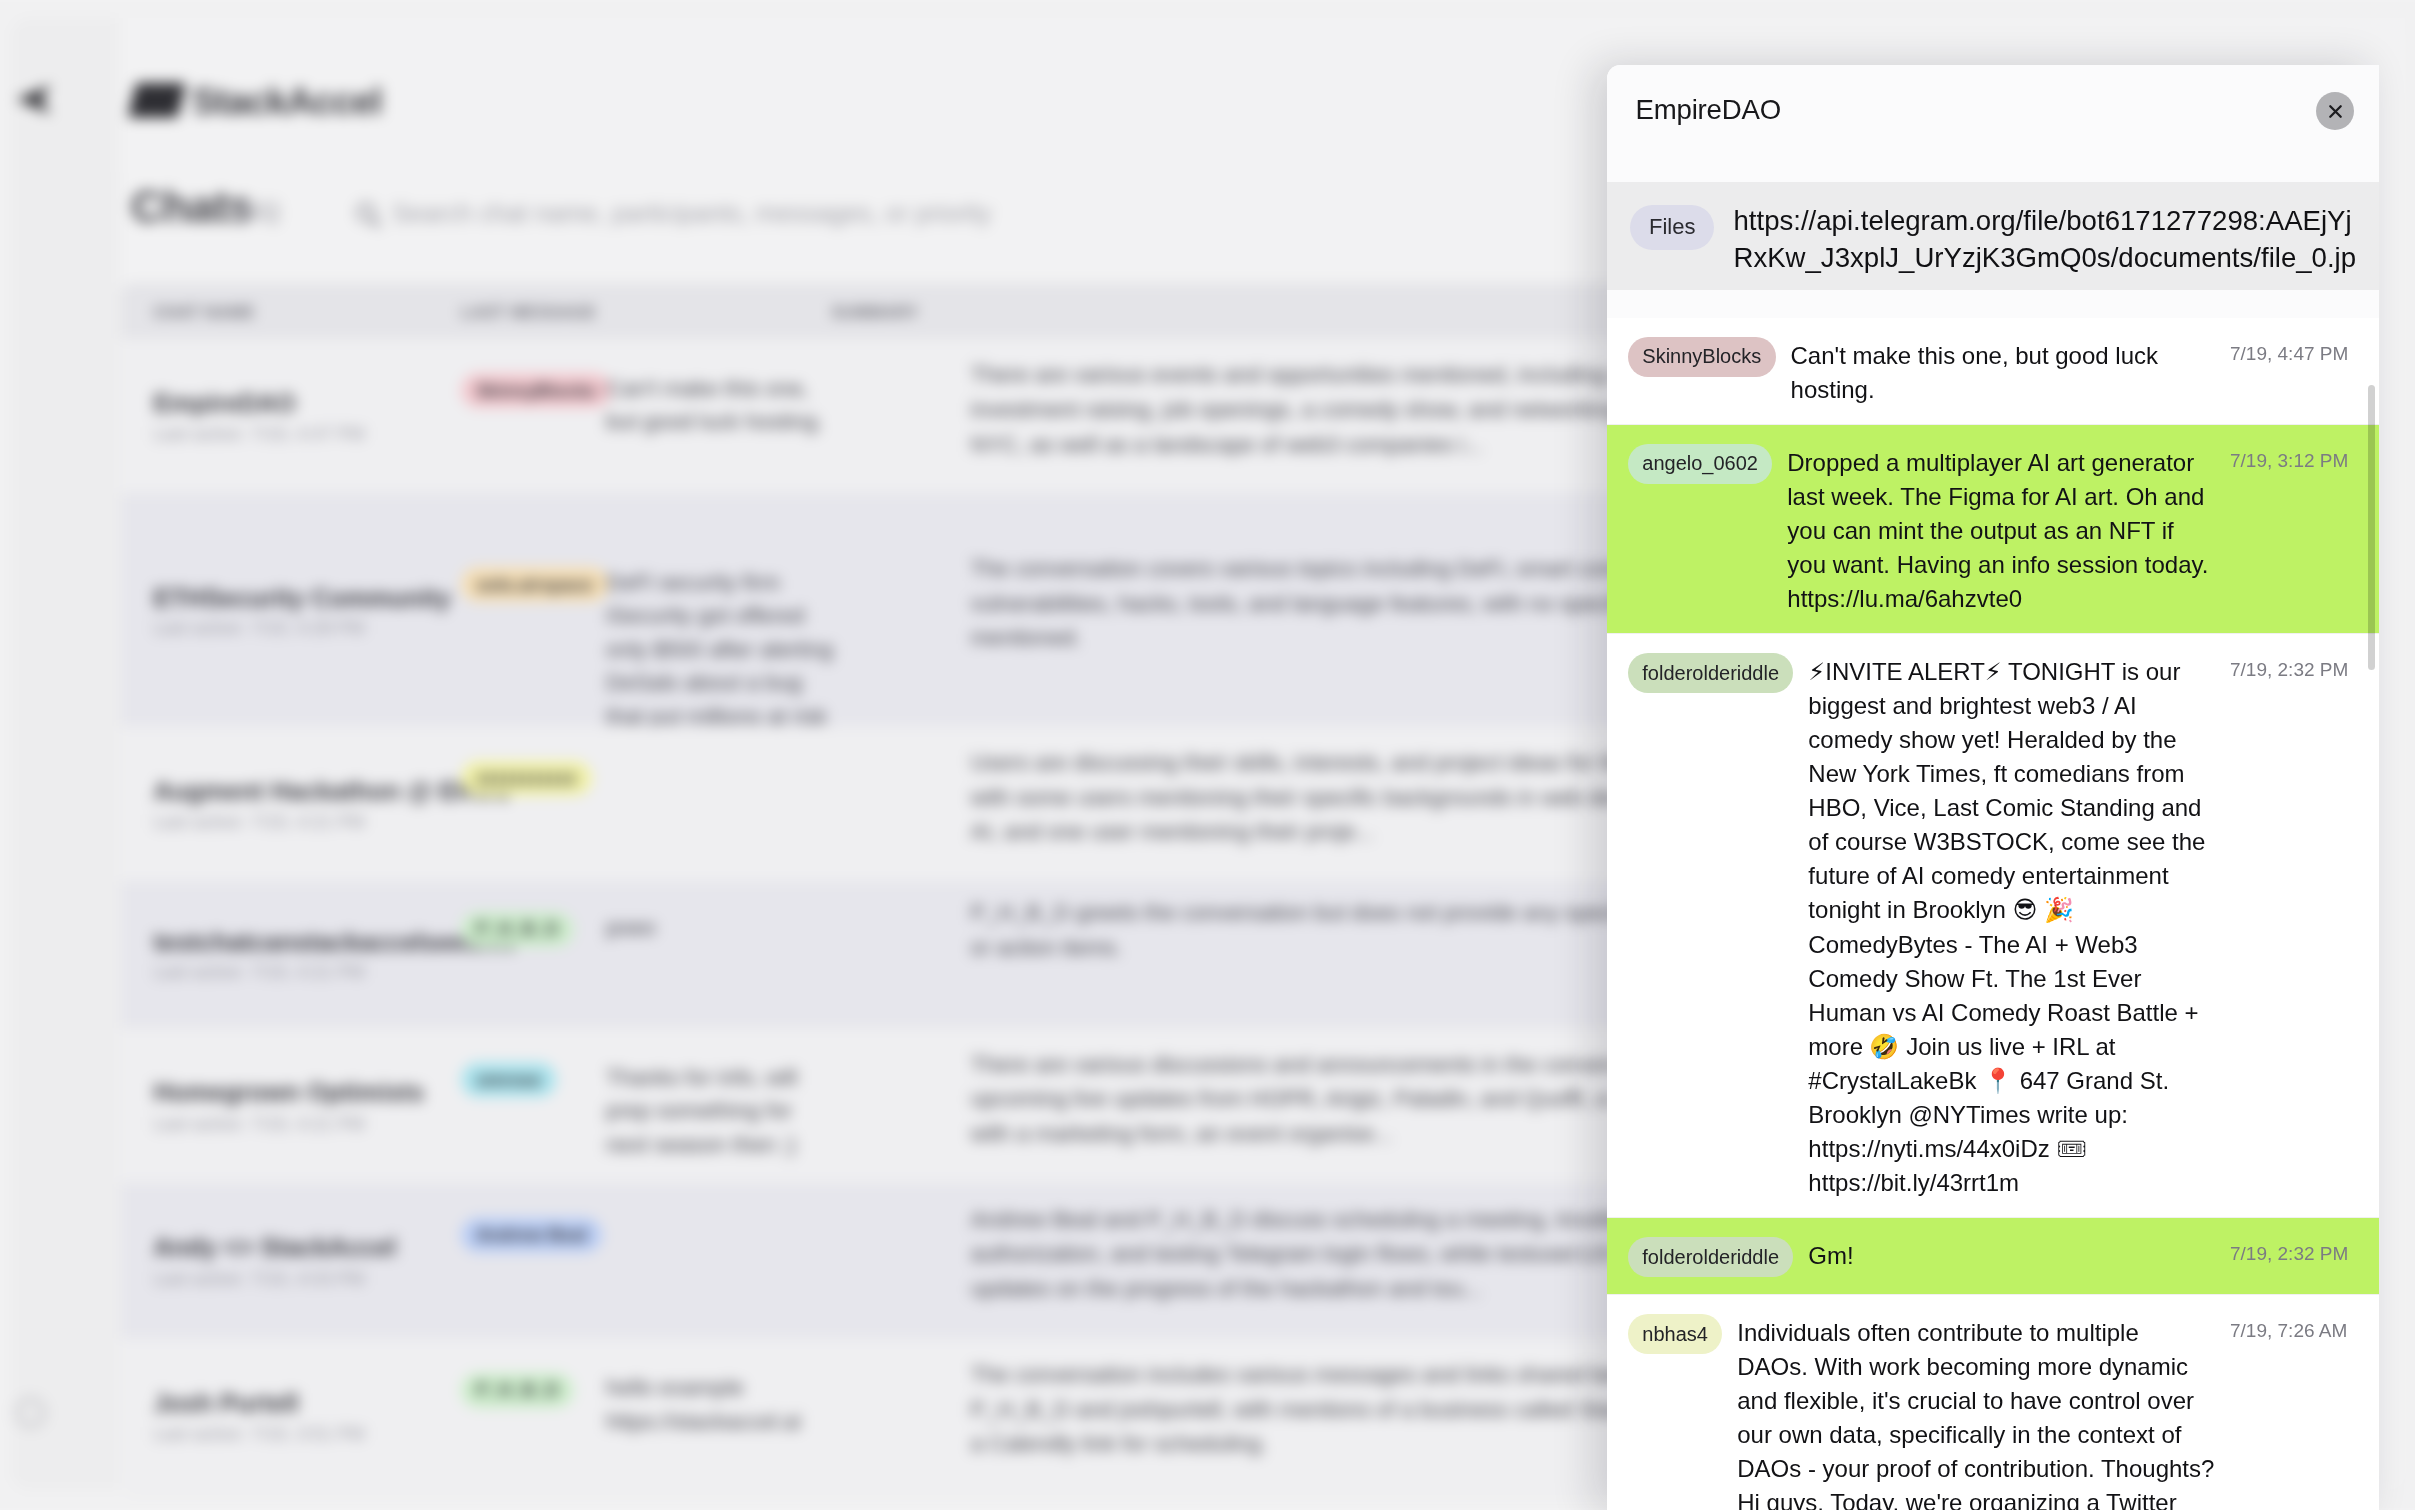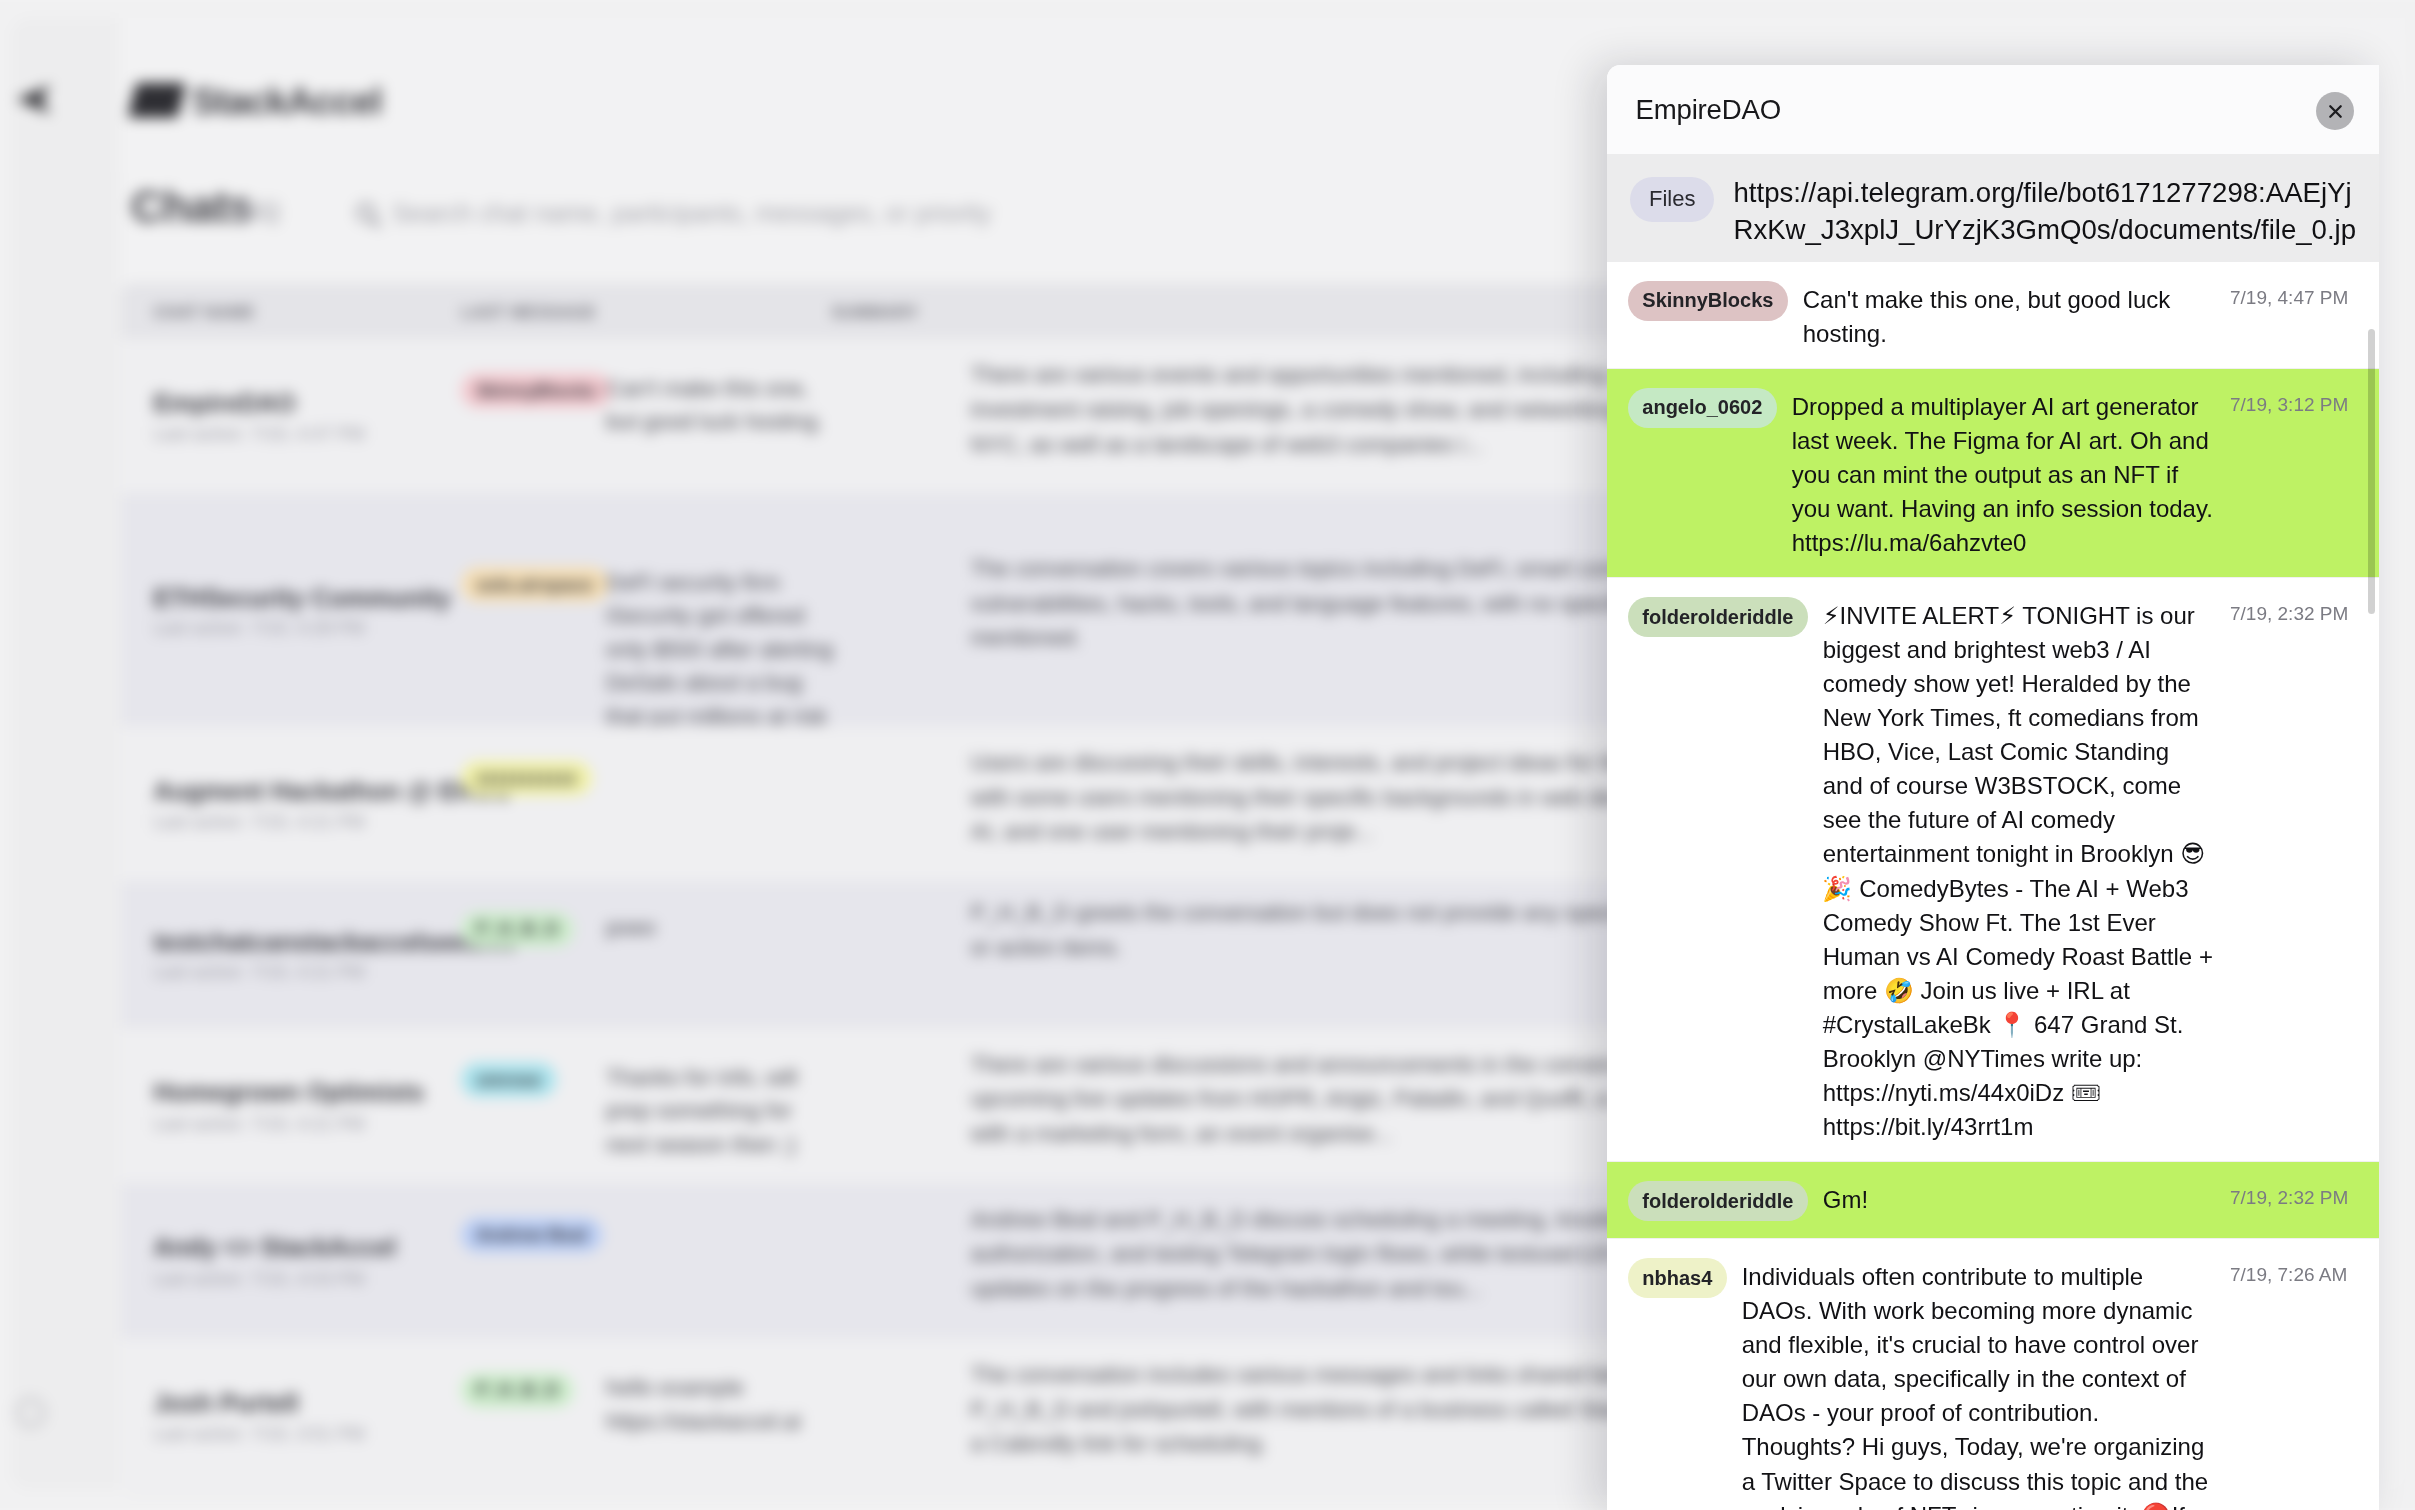--- a/index.html
+++ b/index.html
@@ -216,20 +216,21 @@
     left: 1607px;
     top: 65px;
     width: 772px;
     height: 1446px;
     background: #fbfbfc;
     border-radius: 13.3px 0 0 0;
     box-shadow: -13.3px 0 42px rgba(25, 25, 40, 0.16);
     overflow: hidden;
     display: flex;
     flex-direction: column;
+    gap: 28px;
   }
 
   .panel-header {
     position: relative;
     flex: 0 0 auto;
     height: 89px;
     background: #fbfbfc;
     display: flex;
     align-items: center;
     padding: 0 28.5px;
@@ -304,21 +305,20 @@
   .msg-row.alt { background: #bef264; }
 
   .msg-user {
     flex: 0 0 auto;
     font-size: 20px;
     padding: 8.6px 14.3px;
     border-radius: 950px;
     color: #232327;
     white-space: nowrap;
     margin-top: 1.9px;
-    font-weight: bold;
   }
   .msg-body {
     flex: 1 1 auto;
     font-size: 24px;
     line-height: 1.42;
     color: #121215;
     word-break: break-word;
     padding-top: 3.8px;
     min-width: 0;
   }

